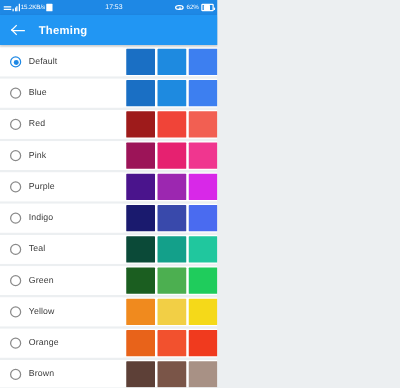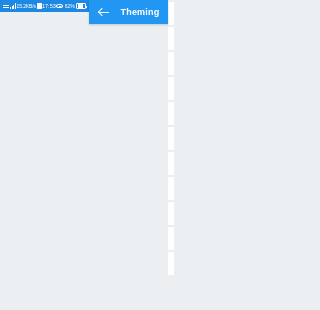--- a/index.html
+++ b/index.html
@@ -6,21 +6,21 @@
   html, body {
     width:174px; height:310px;
     overflow:hidden;
     font-family:"Liberation Sans", sans-serif;
     background:#eceff1;
   }
   #screen {
     width:174px; height:310px;
     position:relative;
     display:flex;
-    flex-direction:row;
+    flex-direction:column;
     background:#eceff1;
   }
 
   
   .statusbar {
     height:12px;
     background:#1e88e5;
     display:flex;
     align-items:center;
     padding:0 3px;

